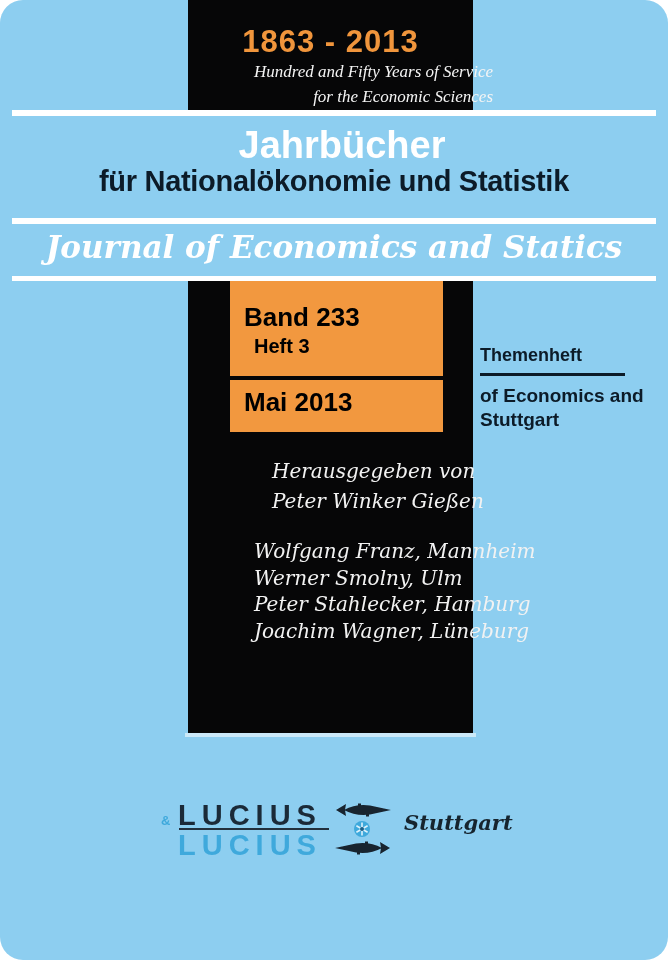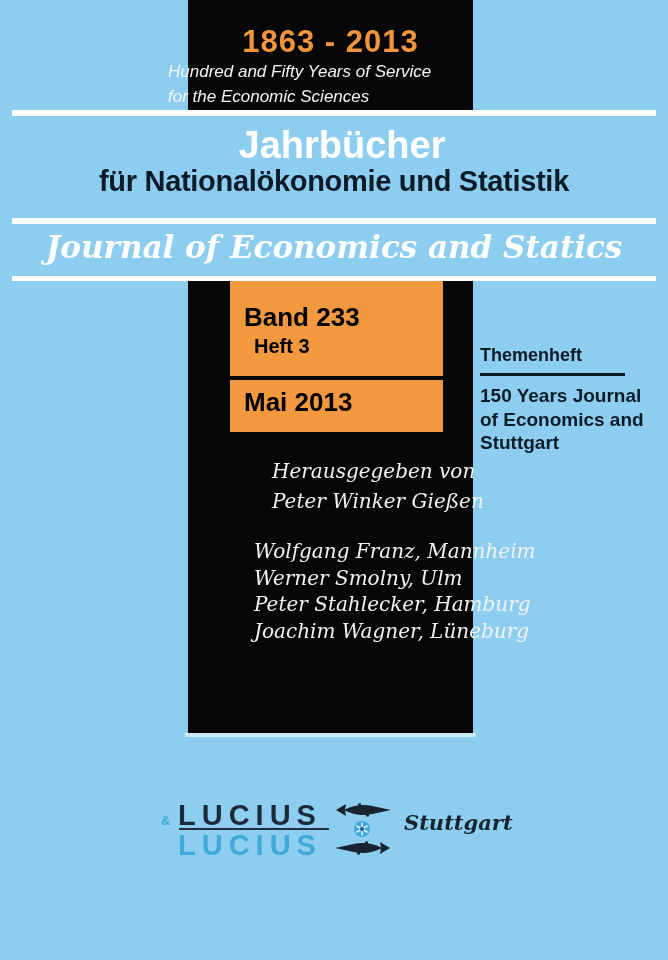--- a/index.html
+++ b/index.html
@@ -3,20 +3,21 @@
 <meta charset="utf-8">
 <style>
   html, body { margin: 0; padding: 0; background: #ffffff; }
   .cover {
     position: relative;
     width: 668px;
     height: 960px;
     background: #8DCEF0;
     overflow: hidden;
     font-family: "Liberation Sans", sans-serif;
+    border-radius: 23px;
   }
   
   .band { position: absolute; left: 188px; width: 285px; background: #060607; }
   .band-top { top: 0; height: 111px; }
   .band-main { top: 281px; height: 452px; }
   .band-bottom-glow { position: absolute; left: 185px; top: 733px; width: 291px; height: 4px; background: rgba(255,255,255,0.55); }
 
   
   .rule { position: absolute; left: 12px; right: 12px; background: #ffffff; }
   .rule1 { top: 110px; height: 6px; }
@@ -24,22 +25,22 @@
   .rule3 { top: 276px; height: 5px; }
 
   
   .years {
     position: absolute; left: 188px; width: 285px; top: 24px;
     text-align: center; color: #F0953C;
     font-size: 31px; font-weight: bold; letter-spacing: 1px;
   }
   .anno-sub {
     position: absolute; left: 168px; width: 325px;
-    text-align: left; color: #f4f4f4;
-    font-family: Liberation Sans, sans-serif; font-style: italic;
+    text-align: right; color: #f4f4f4;
+    font-family: Liberation Serif, serif; font-style: italic;
     font-size: 17px;
   }
   .anno-sub.l1 { top: 62px; }
   .anno-sub.l2 { top: 87px; }
 
   
   .title-main {
     position: absolute; left: 8px; width: 668px; top: 124px;
     text-align: center; color: #ffffff;
     font-size: 38px; font-weight: bold;
@@ -130,21 +131,20 @@
       <div class="issue-heft">Heft 3</div>
     </div>
     <div class="issue-divider"></div>
     <div class="issue-date">Mai 2013</div>
   </div>
 
   <div class="theme">
     <div class="theme-label">Themenheft</div>
     <div class="theme-divider"></div>
     <div class="theme-lines">
-      <div>150 Years Journal</div>
       <div>of Economics and</div>
       <div>Stuttgart</div>
     </div>
   </div>
 
   <div class="serif-white edited-by">Herausgegeben von</div>
   <div class="serif-white editor-chief">Peter Winker Gießen</div>
   <div class="serif-white editors">
     <div>Wolfgang Franz, Mannheim</div>
     <div>Werner Smolny, Ulm</div>

